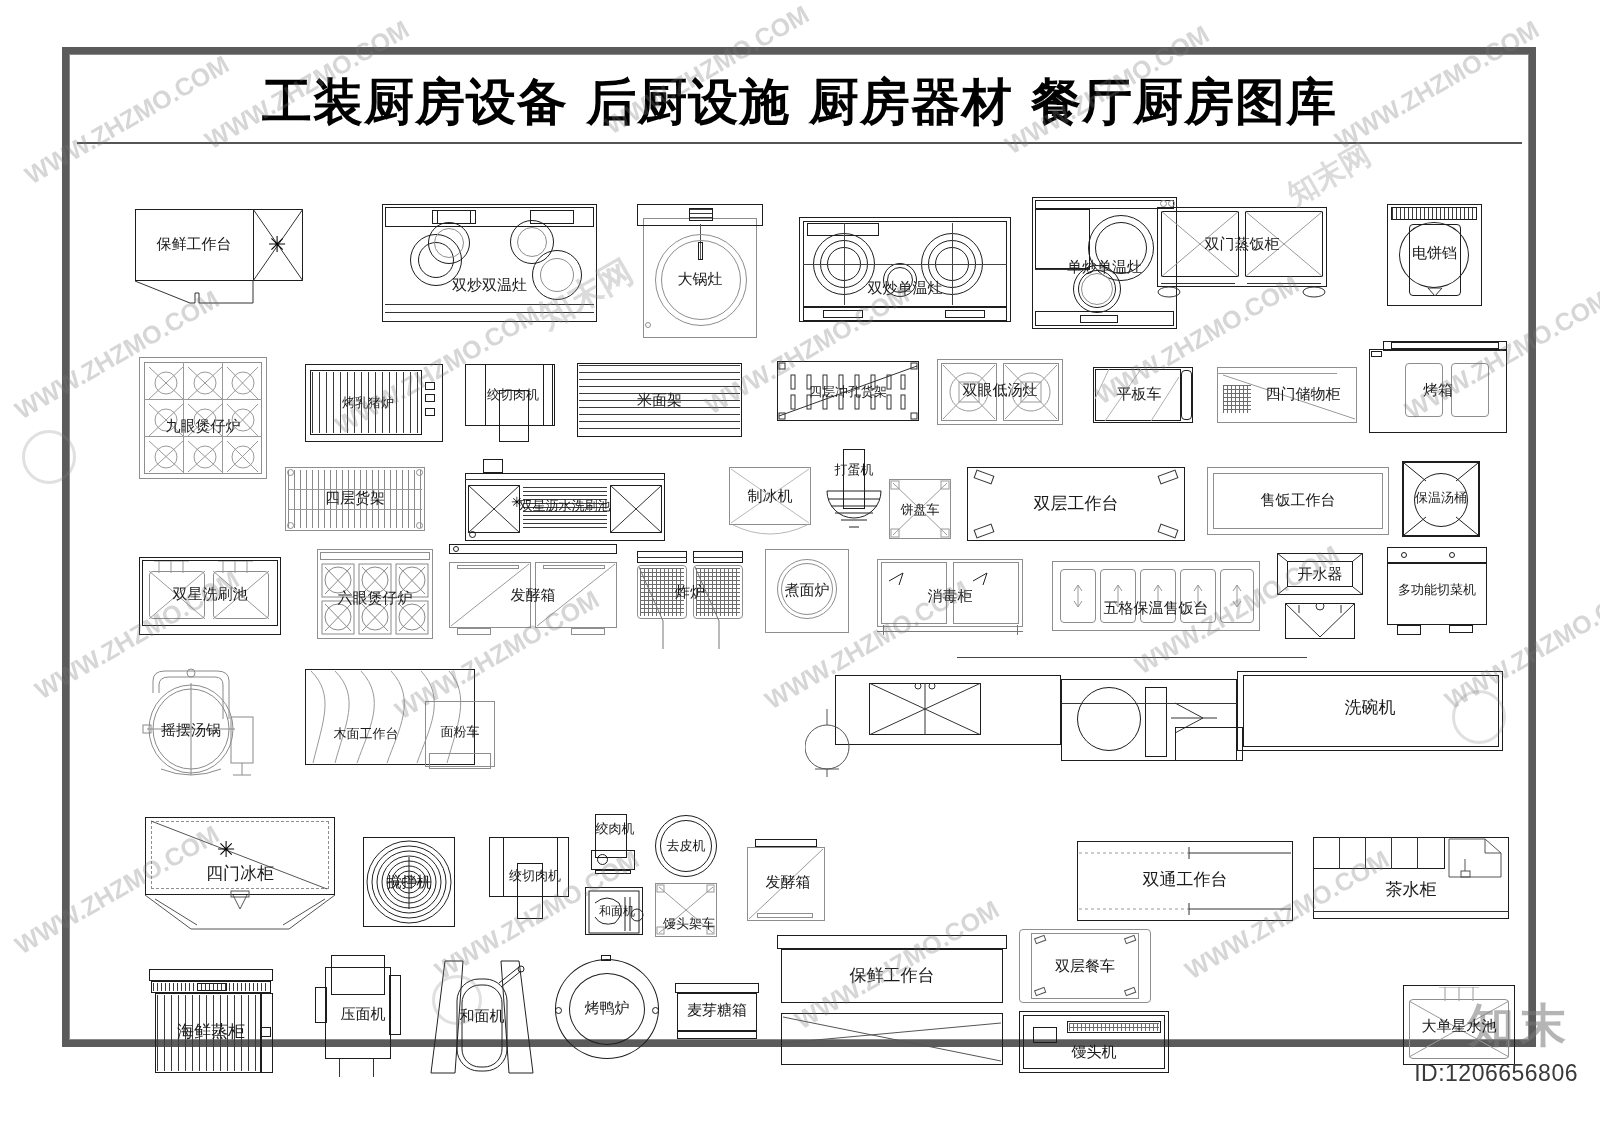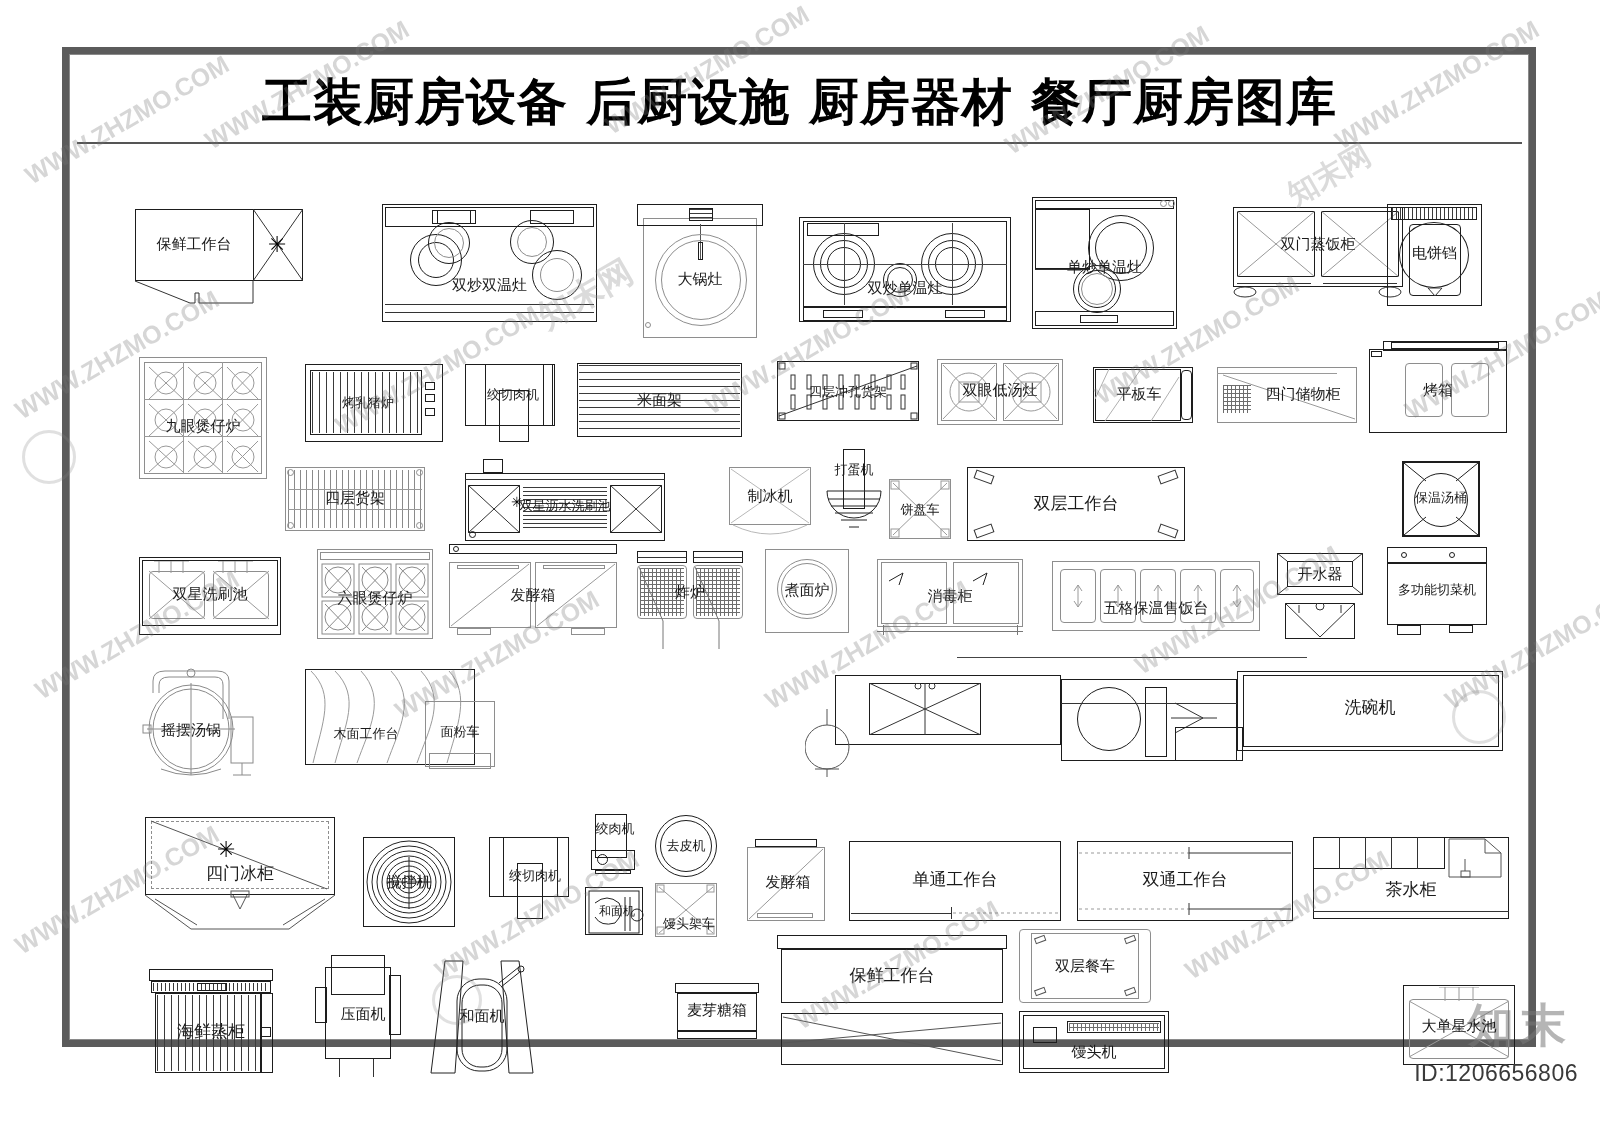--- a/index.html
+++ b/index.html
@@ -205,21 +205,21 @@
         <div class="cir" style="left:63px;top:25px;width:52px;height:52px;"></div>
         <div class="cir" style="left:41px;top:68px;width:48px;height:48px;"></div>
         <div class="cir" style="left:46px;top:73px;width:38px;height:38px;"></div>
         <div class="cir gray" style="left:49px;top:76px;width:32px;height:32px;"></div>
         <div class="ln lnh" style="left:3px;top:72px;width:55px;"></div>
         <div class="bx" style="left:3px;top:114px;width:139px;height:15px;"></div>
         <div class="bx" style="left:48px;top:118px;width:38px;height:8px;"></div>
         <div class="lbl" style="top:63px;width:145px;">单炒单温灶</div>
       </div>
 
-      <div class="sym" style="left:1156px;top:58px;width:170px;height:100px;">
+      <div class="sym" style="left:1080px;top:58px;width:170px;height:100px;">
         <div class="bx" style="left:0;top:0;width:170px;height:80px;"></div>
         <div class="bx" style="left:4px;top:4px;width:78px;height:66px;"></div>
         <div class="bx" style="left:88px;top:4px;width:78px;height:66px;"></div>
         <div class="diag" style="left:4px;top:4px;width:78px;height:66px;">
           <svg width="78" height="66">
               <line x1="0" y1="0" x2="78" y2="66" stroke="#999" stroke-width="1"></line>
               <line x1="78" y1="0" x2="0" y2="66" stroke="#999" stroke-width="1"></line>
             </svg>
         </div>
         <div class="diag" style="left:88px;top:4px;width:78px;height:66px;">
@@ -505,20 +505,25 @@
               <rect x="8" y="6" width="18" height="8" transform="rotate(20 17 10)"></rect>
               <rect x="192" y="6" width="18" height="8" transform="rotate(-20 201 10)"></rect>
               <rect x="8" y="60" width="18" height="8" transform="rotate(-20 17 64)"></rect>
               <rect x="192" y="60" width="18" height="8" transform="rotate(20 201 64)"></rect>
             </g>
           </svg>
         </div>
         <div class="lbl lg" style="top:28px;width:218px;">双层工作台</div>
       </div>
 
+      <div class="sym" style="left:1130px;top:318px;width:182px;height:70px;">
+        <div class="bx gray" style="left:0;top:0;width:182px;height:68px;"></div>
+        <div class="bx gray" style="left:6px;top:6px;width:170px;height:56px;"></div>
+        <div class="lbl" style="top:26px;width:182px;">售饭工作台</div>
+      </div>
 
       <div class="sym" style="left:1325px;top:312px;width:78px;height:78px;">
         <div class="bx" style="left:0;top:0;width:78px;height:76px;border-width:2px;"></div>
         <div class="cir" style="left:12px;top:12px;width:54px;height:54px;"></div>
         <div class="diag" style="left:0;top:0;width:78px;height:76px;">
           <svg width="78" height="76">
               <g stroke="#222" fill="none">
                 <line x1="2" y1="2" x2="24" y2="20"></line>
                 <line x1="76" y1="2" x2="54" y2="20"></line>
                 <line x1="2" y1="74" x2="24" y2="56"></line>
@@ -908,31 +913,20 @@
         <div class="bx gray" style="left:2px;top:8px;width:78px;height:74px;"></div>
         <div class="diag" style="left:2px;top:8px;width:78px;height:74px;">
           <svg width="78" height="74">
               <line x1="2" y1="72" x2="76" y2="2" stroke="#9a9a9a"></line>
             </svg>
         </div>
         <div class="bx gray" style="left:12px;top:74px;width:56px;height:5px;"></div>
         <div class="lbl" style="top:36px;width:86px;">发酵箱</div>
       </div>
 
-      <div class="sym" style="left:772px;top:692px;width:212px;height:82px;">
-        <div class="bx" style="left:0;top:0;width:212px;height:80px;"></div>
-        <div class="ln lnh" style="left:2px;top:72px;width:100px;"></div>
-        <div class="ln lnv" style="left:102px;top:66px;height:12px;"></div>
-        <div class="diag" style="left:104px;top:68px;width:106px;height:8px;">
-          <svg width="106" height="8">
-              <line x1="0" y1="4" x2="106" y2="4" stroke="#999" stroke-dasharray="3,3"></line>
-            </svg>
-        </div>
-        <div class="lbl lg" style="top:30px;width:212px;">单通工作台</div>
-      </div>
 
       <div class="sym" style="left:1000px;top:692px;width:216px;height:82px;">
         <div class="bx" style="left:0;top:0;width:216px;height:80px;"></div>
         <div class="diag" style="left:0;top:0;width:216px;height:80px;">
           <svg width="216" height="80">
             <g stroke="#999" fill="none">
               <line x1="2" y1="12" x2="112" y2="12" stroke-dasharray="3,3"></line>
               <line x1="2" y1="68" x2="112" y2="68" stroke-dasharray="3,3"></line>
               <line x1="112" y1="12" x2="214" y2="12" stroke="#333"></line>
               <line x1="112" y1="68" x2="214" y2="68" stroke="#333"></line>
@@ -998,20 +992,28 @@
               <rect x="35" y="28" width="40" height="82" rx="18"></rect>
               <line x1="72" y1="26" x2="92" y2="10"></line>
               <line x1="74" y1="30" x2="94" y2="14"></line>
               <circle cx="94" cy="12" r="3"></circle>
             </g>
           </svg>
         </div>
         <div class="lbl" style="top:52px;width:110px;">和面机</div>
       </div>
 
+      <div class="sym" style="left:478px;top:806px;width:104px;height:108px;">
+        <div class="cir" style="left:0;top:4px;width:104px;height:100px;"></div>
+        <div class="cir" style="left:14px;top:18px;width:76px;height:72px;"></div>
+        <div class="bx" style="left:46px;top:0;width:10px;height:6px;"></div>
+        <div class="cir" style="left:0;top:52px;width:7px;height:7px;"></div>
+        <div class="cir" style="left:97px;top:52px;width:7px;height:7px;"></div>
+        <div class="lbl" style="top:46px;width:104px;">烤鸭炉</div>
+      </div>
 
       <div class="sym" style="left:598px;top:834px;width:84px;height:62px;">
         <div class="bx" style="left:0;top:0;width:84px;height:10px;"></div>
         <div class="bx" style="left:2px;top:10px;width:80px;height:38px;"></div>
         <div class="bx" style="left:2px;top:48px;width:80px;height:8px;"></div>
         <div class="lbl" style="top:20px;width:84px;">麦芽糖箱</div>
       </div>
 
       <div class="sym" style="left:700px;top:786px;width:230px;height:140px;">
         <div class="bx" style="left:0;top:0;width:230px;height:14px;"></div>

